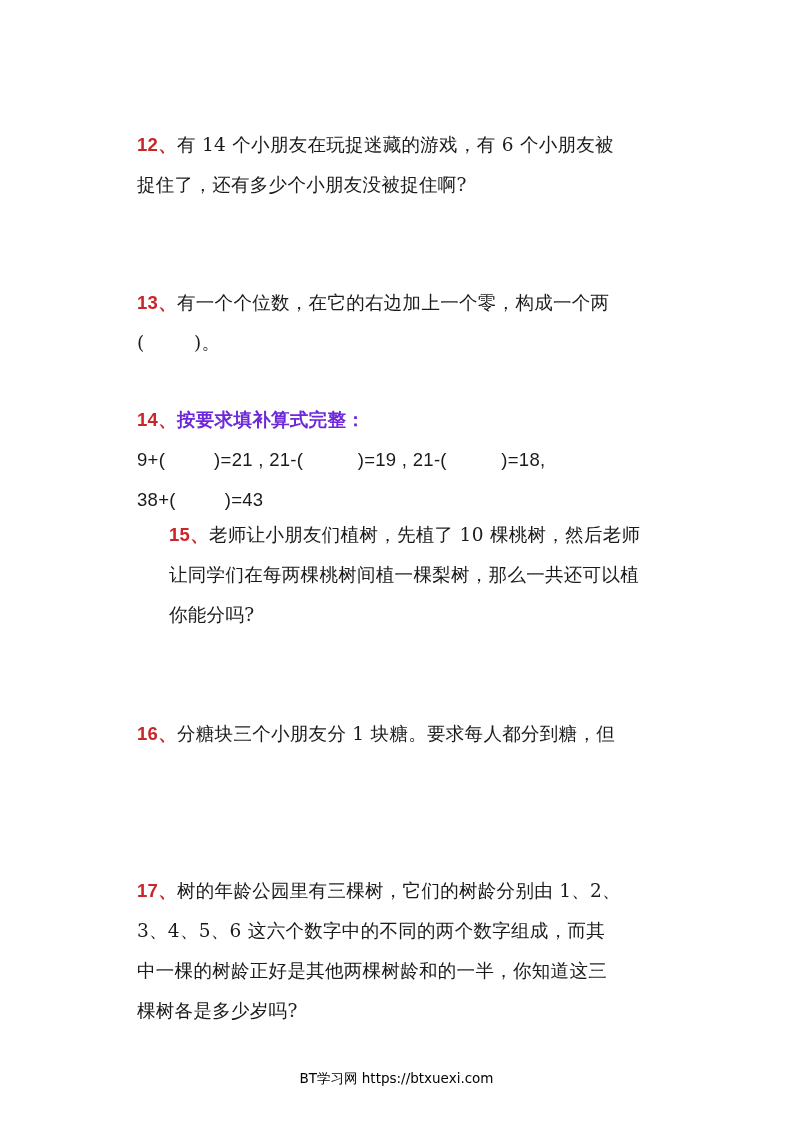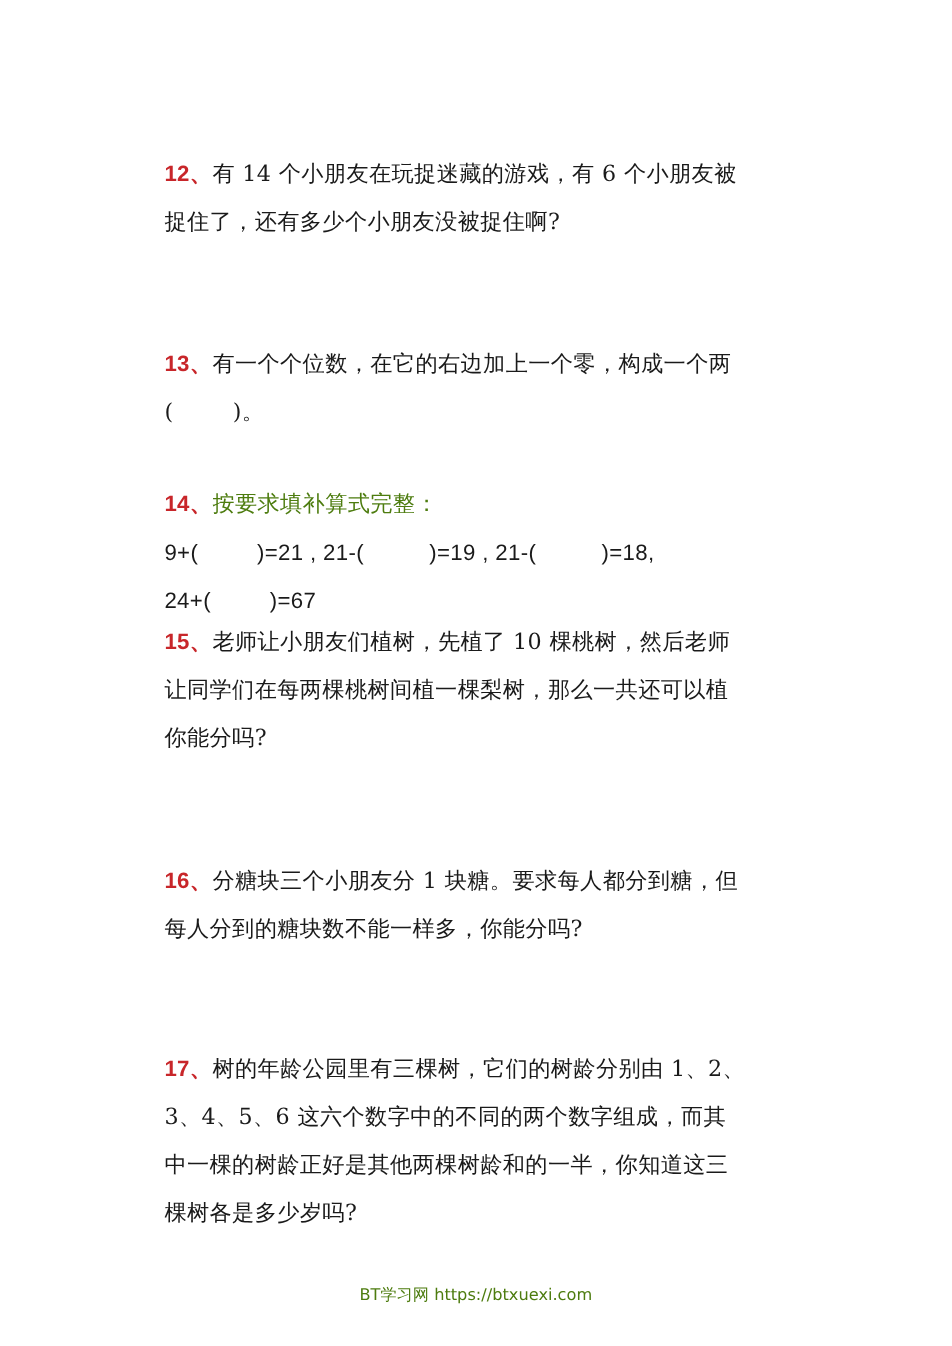--- a/index.html
+++ b/index.html
@@ -1,25 +1,25 @@
 <!DOCTYPE html>
 <html><head>
 <meta charset="utf-8">
 <style>
   html, body { margin: 0; padding: 0; background: #ffffff; }
   body { width: 793px; height: 1122px; position: relative; overflow: hidden;
          font-family: "DejaVu Serif", "Liberation Serif", serif; color: #1a1a1a; }
   .page { position: absolute; left: 0; top: 0; width: 793px; height: 1122px; }
   .q { position: absolute; left: 137px; width: 525px; font-size: 18.5px; line-height: 40px; letter-spacing: 0.3px; }
   .num { color: #c8262a; font-weight: bold; font-family: "Liberation Sans", sans-serif; }
-  .red { color: #4d7c0f; font-weight: normal; }
+  .red { color: #6d28d9; font-weight: bold; }
   .line { display: block; white-space: nowrap; }
   .eq { font-family: Liberation Sans, sans-serif; }
   .footer { position: absolute; top: 1070px; left: 0; width: 793px; text-align: center;
-            font-family: "DejaVu Sans", sans-serif; font-size: 13.5px; color: #4d7c0f; }
+            font-family: "DejaVu Sans", sans-serif; font-size: 13.5px; color: #000000; }
   .watermark { position: absolute; left: 630px; top: 1010px; width: 150px; height: 50px;
                transform: rotate(-35deg); color: #f6f6f6; font-size: 40px; font-weight: bold;
                font-family: "DejaVu Sans", sans-serif; }
 </style>
 </head>
 <body>
 
 <div class="page">
 
   <div class="q" style="top:125px;">
@@ -28,32 +28,31 @@
   </div>
 
   <div class="q" style="top:283px;">
     <span class="line"><span class="num">13、</span><span>有一个个位数，在它的右边加上一个零，构成一个两</span></span>
     <span class="line" style="white-space:pre;">(        )。</span>
   </div>
 
   <div class="q" style="top:400px;">
     <span class="line"><span class="num">14、</span><span class="red">按要求填补算式完整：</span></span>
     <span class="line eq" style="white-space:pre;">9+(         )=21 , 21-(          )=19 , 21-(          )=18,</span>
-    <span class="line eq" style="white-space:pre;">24+(         )=67</span>
+    <span class="line eq" style="white-space:pre;">38+(         )=43</span>
   </div>
 
-  <div class="q" style="top:515px;">
+  <div class="q" style="top:515px;margin-left:32px;">
     <span class="line"><span class="num">15、</span><span>老师让小朋友们植树，先植了 10 棵桃树，然后老师</span></span>
     <span class="line">让同学们在每两棵桃树间植一棵梨树，那么一共还可以植</span>
     <span class="line">你能分吗?</span>
   </div>
 
   <div class="q" style="top:714px;">
     <span class="line"><span class="num">16、</span><span>分糖块三个小朋友分 1 块糖。要求每人都分到糖，但</span></span>
-    <span class="line">每人分到的糖块数不能一样多，你能分吗?</span>
   </div>
 
   <div class="q" style="top:871px;">
     <span class="line"><span class="num">17、</span><span>树的年龄公园里有三棵树，它们的树龄分别由 1、2、</span></span>
     <span class="line">3、4、5、6 这六个数字中的不同的两个数字组成，而其</span>
     <span class="line">中一棵的树龄正好是其他两棵树龄和的一半，你知道这三</span>
     <span class="line">棵树各是多少岁吗?</span>
   </div>
 
   <div class="watermark"></div>

